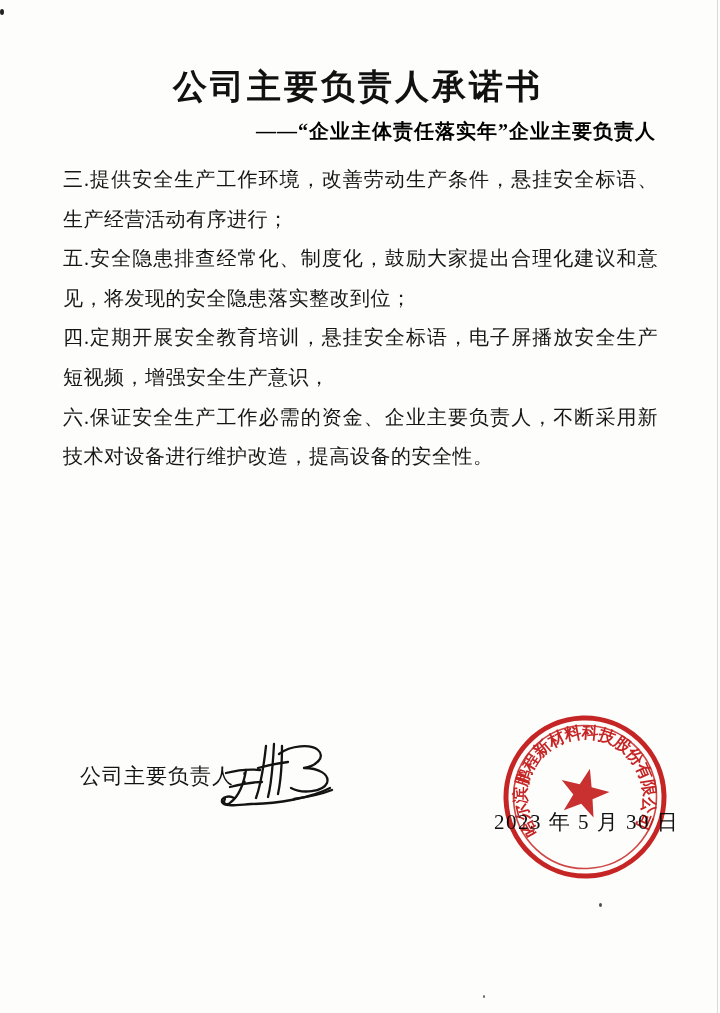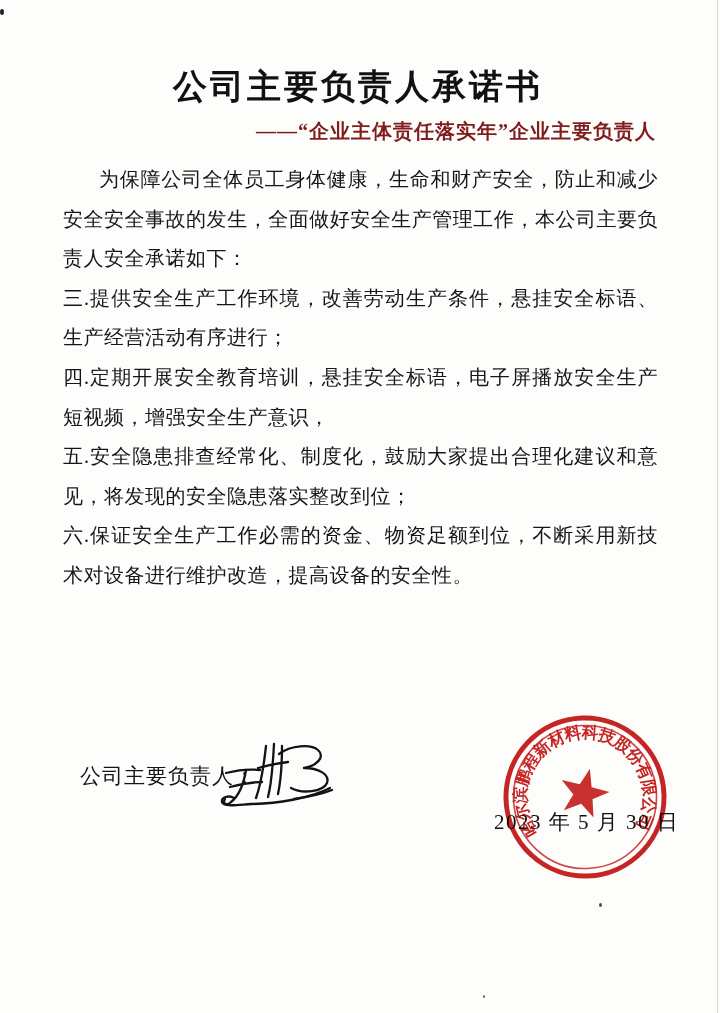--- a/index.html
+++ b/index.html
@@ -23,21 +23,21 @@
 
   .doc-title{
     position:absolute;top:64px;left:0;width:716px;
     margin:0;text-align:center;
     font-size:34px;font-weight:700;letter-spacing:3px;
     color:#111;
   }
   .doc-subtitle{
     position:absolute;top:118px;right:64px;
     font-size:20px;font-weight:600;letter-spacing:1px;
-    color:#7f1d1d;white-space:nowrap;
+    color:#000000;white-space:nowrap;
   }
   .doc-body{
     position:absolute;top:160px;left:63px;width:595px;
     font-size:20px;line-height:39.6px;letter-spacing:.5px;
     text-align:justify;color:#161616;
   }
   .doc-body p{margin:0;}
   .doc-body p.intro{text-indent:36px;}
 
   .sig-row{
@@ -76,25 +76,24 @@
   <div class="scan-edge"></div>
   <div class="speck s1"></div>
   <div class="speck s2"></div>
   <div class="speck s3"></div>
 
   <h1 class="doc-title">公司主要负责人承诺书</h1>
 
   <div class="doc-subtitle">——“企业主体责任落实年”企业主要负责人</div>
 
   <div class="doc-body">
-    <p class="intro">为保障公司全体员工身体健康，生命和财产安全，防止和减少安全安全事故的发生，全面做好安全生产管理工作，本公司主要负责人安全承诺如下：</p>
     <p>三.提供安全生产工作环境，改善劳动生产条件，悬挂安全标语、生产经营活动有序进行；</p>
+    <p>五.安全隐患排查经常化、制度化，鼓励大家提出合理化建议和意见，将发现的安全隐患落实整改到位；</p>
     <p>四.定期开展安全教育培训，悬挂安全标语，电子屏播放安全生产短视频，增强安全生产意识，</p>
-    <p>五.安全隐患排查经常化、制度化，鼓励大家提出合理化建议和意见，将发现的安全隐患落实整改到位；</p>
-    <p>六.保证安全生产工作必需的资金、物资足额到位，不断采用新技术对设备进行维护改造，提高设备的安全性。</p>
+    <p>六.保证安全生产工作必需的资金、企业主要负责人，不断采用新技术对设备进行维护改造，提高设备的安全性。</p>
   </div>
 
   <div class="sig-row">公司主要负责人：</div>
 
   <svg class="signature-svg" viewBox="0 0 122 72" aria-hidden="true">
 
     <path d="M 8 33 C 20 30, 33 29, 42 30"></path>
     <path d="M 28 30 C 26 42, 22 55, 13 62 C 9 66, 4 64, 7 59"></path>
     <path d="M 12 47 C 24 44, 36 42, 44 42"></path>
 

